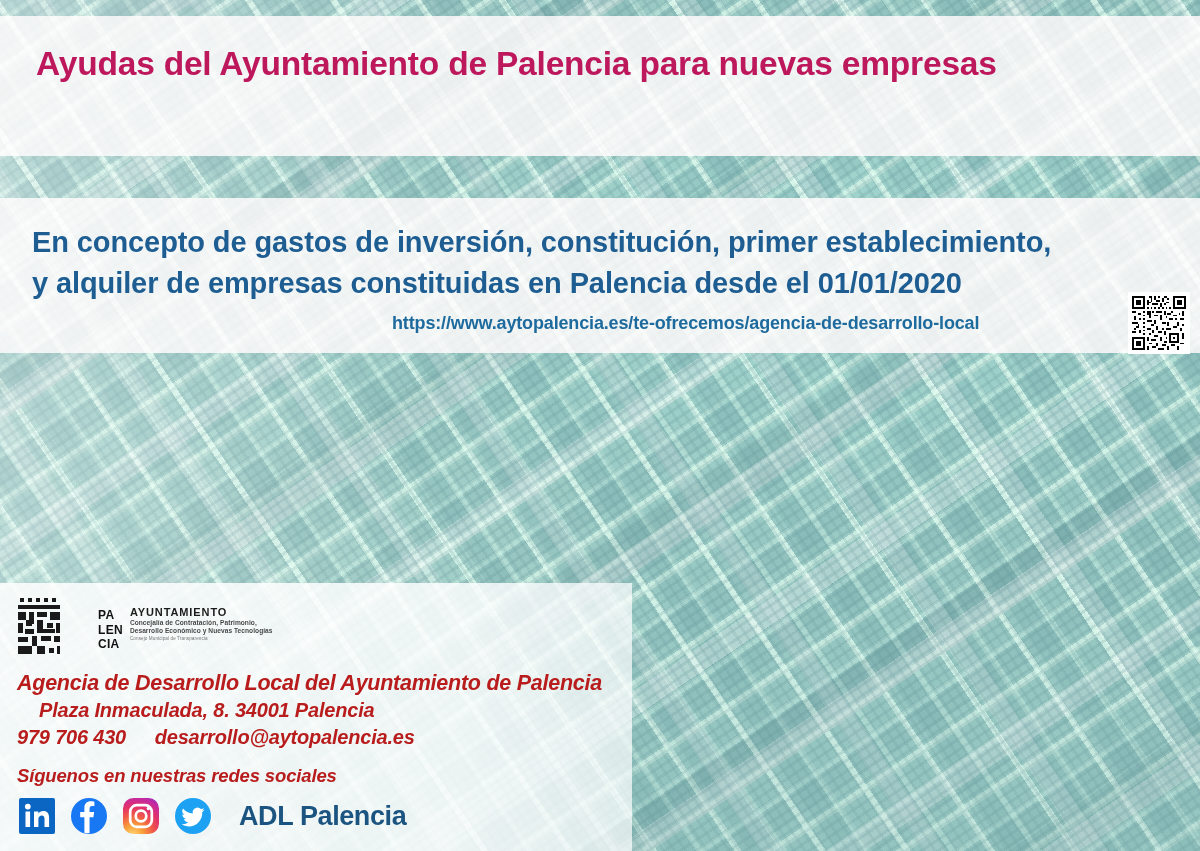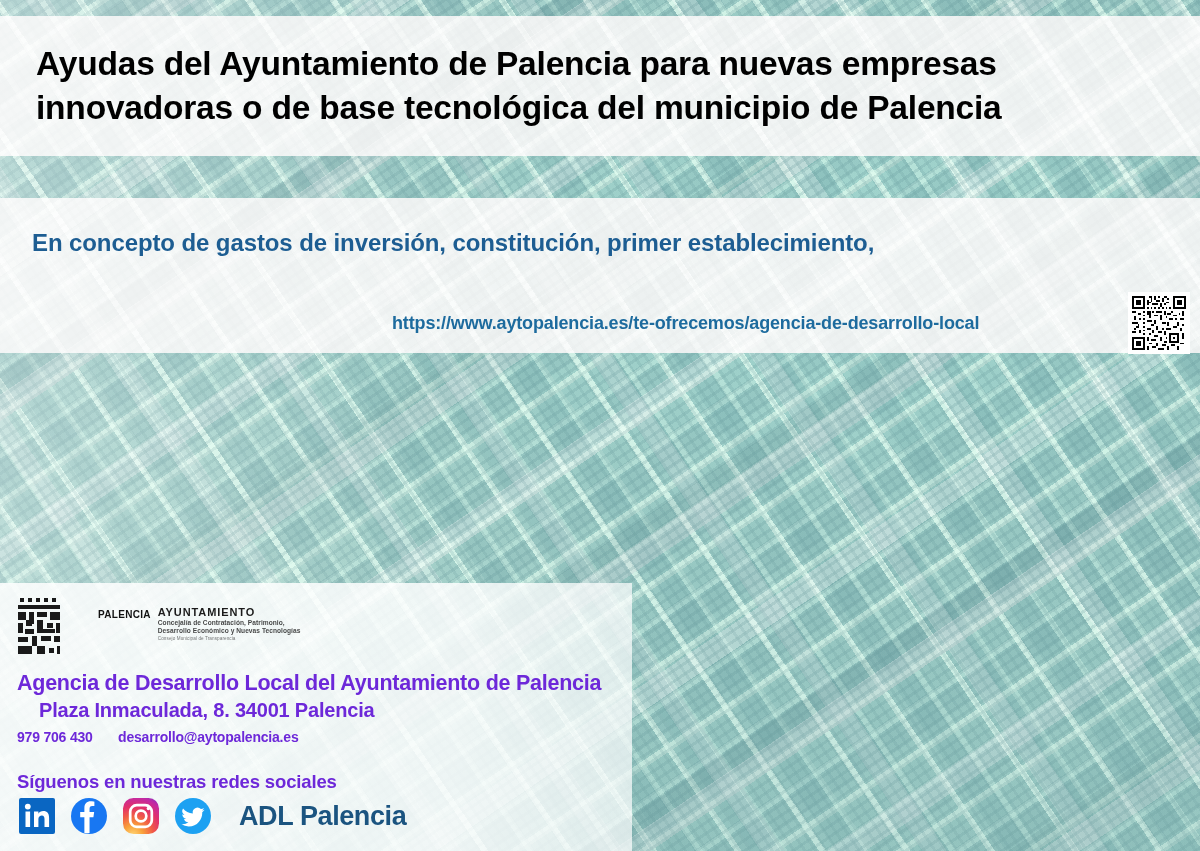--- a/index.html
+++ b/index.html
@@ -78,38 +78,38 @@
   .band{
     position:absolute; left:0; width:1200px;
     background:rgba(255,255,255,.80);
     backdrop-filter:saturate(.4);
   }
   #band-title   { top:16px;  height:140px; }
   #band-sub     { top:198px; height:155px; }
 
   
   .h-line{
-    color:#000000;
+    color:#be185d;
     font-weight:bold;
     font-size:33.5px;
     letter-spacing:-.2px;
     white-space:nowrap;
   }
   #title-block{
     position:absolute; left:36px; top:42px; z-index:5;
   }
   #title-block .h-line{ line-height:44px; }
 
   #sub-block{
     position:absolute; left:32px; top:222px; z-index:5;
   }
   #sub-block .s-line{
     color:#1d5d92;
     font-weight:bold;
-    font-size:24px;
+    font-size:29px;
     line-height:41px;
     letter-spacing:-.1px;
     white-space:nowrap;
   }
 
   #url-line{
     position:absolute; left:392px; top:313px; z-index:5;
     color:#1d6b9e;
     font-weight:bold;
     font-size:18px;
@@ -133,23 +133,23 @@
     background:linear-gradient(90deg, rgba(255,255,255,.86) 0%, rgba(255,255,255,.84) 72%, rgba(255,255,255,.70) 100%);
   }
 
   
   #logo-row{
     position:absolute; left:16px; top:596px; z-index:7;
     display:flex; align-items:flex-start; gap:7px;
   }
   #logo-mark{ width:75px; height:62px; display:block; }
   #logo-word{
-    display:flex; flex-direction:row;
+    display:flex; flex-direction:column;
     font-weight:bold; color:#111;
-    font-size:10px; line-height:14.5px;
+    font-size:12px; line-height:14.5px;
     letter-spacing:.3px;
     margin-top:12px;
   }
   #logo-dept{
     margin-top:10px;
     color:#1b1b1b;
   }
   #logo-dept .d1{
     font-size:11px; font-weight:bold; letter-spacing:.9px; line-height:12px;
   }
@@ -157,35 +157,36 @@
     font-size:6.6px; line-height:7.6px; font-weight:bold; letter-spacing:.05px;
     opacity:.82; margin-top:1px;
   }
   #logo-dept .d3{
     font-size:4.6px; line-height:6px; letter-spacing:.1px; opacity:.62; margin-top:1.5px;
   }
 
   
   #footer-text{
     position:absolute; left:17px; top:670px; z-index:7;
-    color:#6d28d9;
+    color:#b91c1c;
+    font-style:italic;
   }
   #footer-text .f-org{
     font-size:21.5px; font-weight:bold; line-height:27px; letter-spacing:-.25px; white-space:nowrap;
   }
   #footer-text .f-addr{
     font-size:20px; font-weight:bold; line-height:27px; letter-spacing:-.2px; white-space:nowrap;margin-left:22px;
   }
   #footer-text .f-contact{
-    font-size:14px; font-weight:bold; line-height:27px; letter-spacing:-.2px; white-space:nowrap;
+    font-size:20px; font-weight:bold; line-height:27px; letter-spacing:-.2px; white-space:nowrap;
   }
   #footer-text .f-contact .sep{ display:inline-block; width:18px; }
   #footer-text .f-follow{
     font-size:18.5px; font-weight:bold; line-height:26px; letter-spacing:-.15px;
-    margin-top:18px; white-space:nowrap;
+    margin-top:12px; white-space:nowrap;
   }
 
   
   #social-row{
     position:absolute; left:17px; top:796px; z-index:7;
     display:flex; align-items:center; gap:12px;
   }
   #social-row .s-ico{ width:40px; height:40px; display:block; }
   #social-handle{
     margin-left:14px;
@@ -203,25 +204,25 @@
   <div class="bg-lattice-b"></div>
   <div class="bg-blocks"></div>
   <div class="bg-dots"></div>
   <div class="bg-shade"></div>
 
   <div class="band" id="band-title"></div>
   <div class="band" id="band-sub"></div>
 
   <div id="title-block">
     <div class="h-line">Ayudas del Ayuntamiento de Palencia para nuevas empresas</div>
-    <div class="h-line">innovadoras o de base tecnológica del municipio de Palencia</div>
   </div>
 
   <div id="sub-block">
     <div class="s-line">En concepto de gastos de inversión, constitución, primer establecimiento,</div>
+    <div class="s-line">y alquiler de empresas constituidas en Palencia desde el 01/01/2020</div>
   </div>
 
   <div id="url-line">https://www.aytopalencia.es/te-ofrecemos/agencia-de-desarrollo-local</div>
 
   <div id="qr">
     <svg viewBox="0 0 29 29" shape-rendering="crispEdges">
       <rect width="29" height="29" fill="#fff"></rect>
       <g fill="#000">
 
         <rect x="0" y="0" width="7" height="1"></rect>

